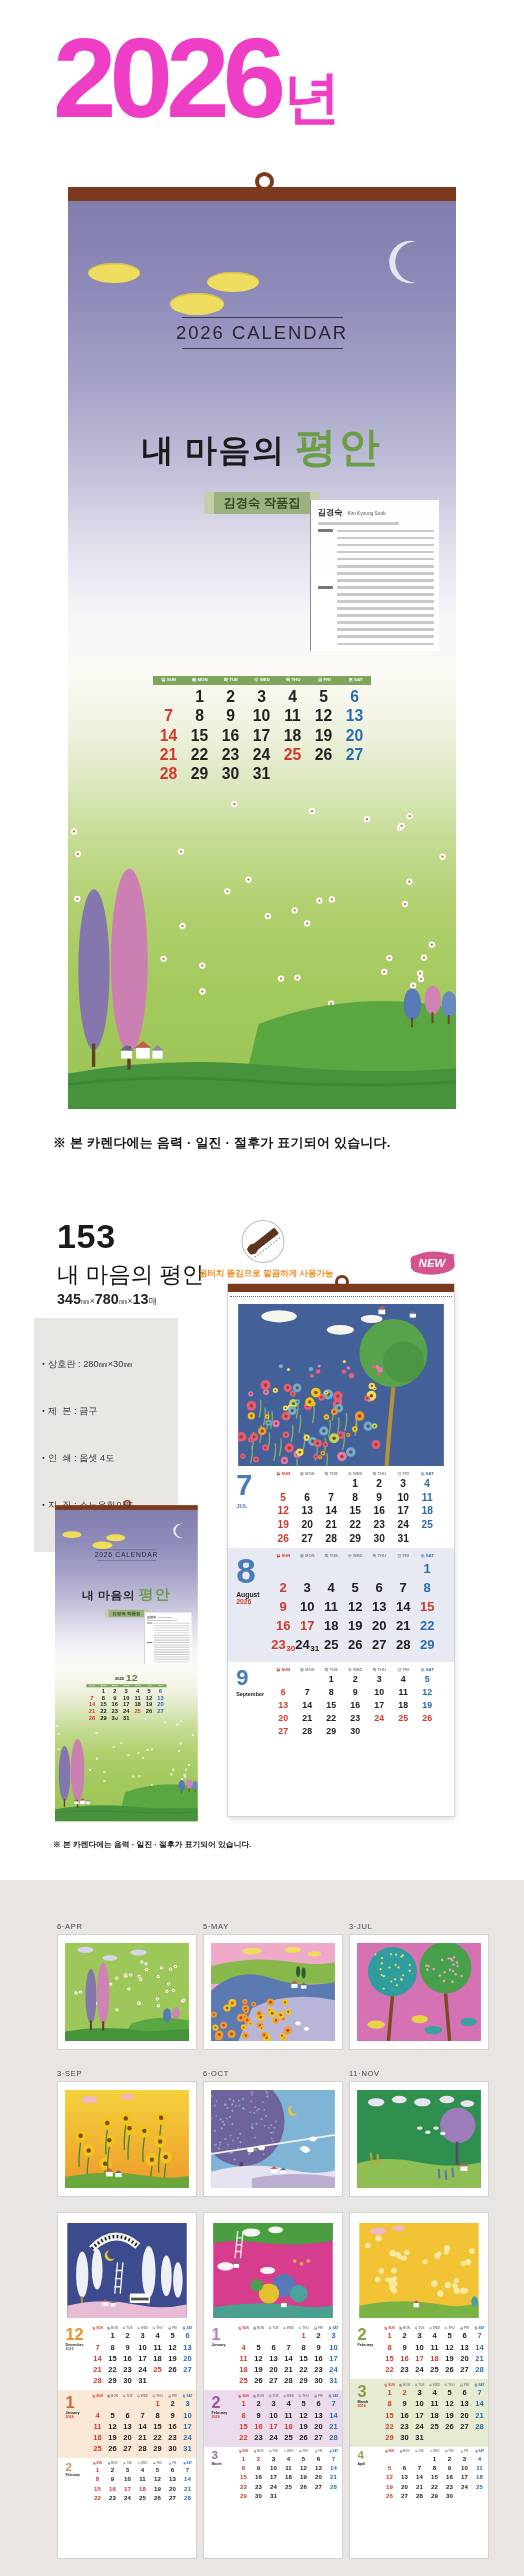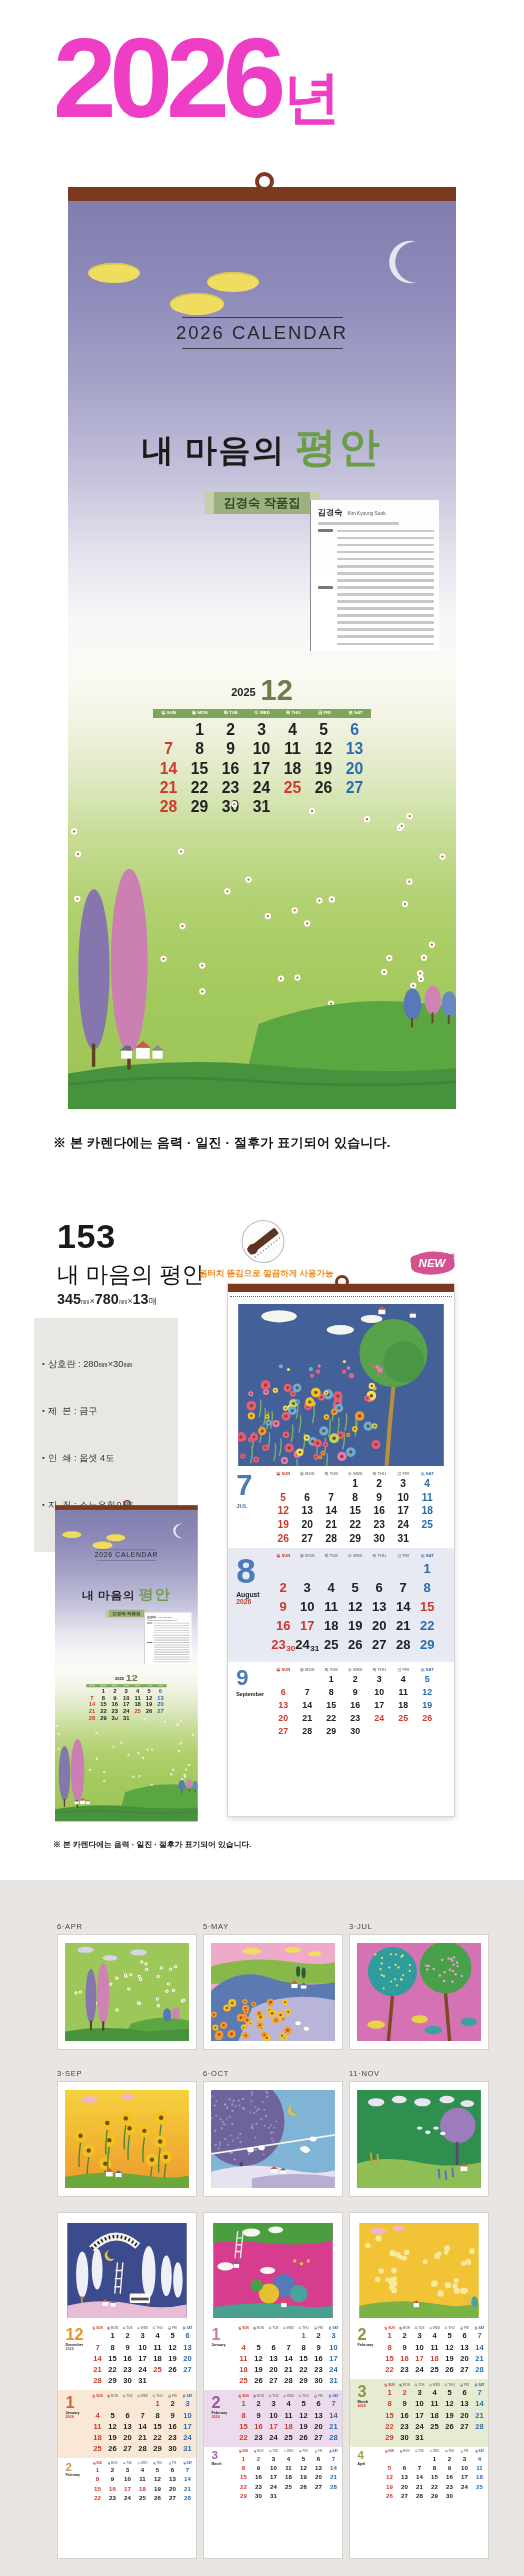--- a/index.html
+++ b/index.html
@@ -226,21 +226,20 @@
               <div class="pline" style="width:58%"></div>
             </div>
             <div class="prow">
               <span style="width:19px"></span>
               <div class="pline" style="width:62%"></div>
             </div>
           </div>
       </div>
 
       <div class="cal-cover">
-          <div class="cal-head"><span class="cal-year">2025</span><span class="cal-mnum">12</span></div>
           <div class="wkbar">
             <span class="wkcell">일 SUN</span>
             <span class="wkcell">월 MON</span>
             <span class="wkcell">화 TUE</span>
             <span class="wkcell">수 WED</span>
             <span class="wkcell">목 THU</span>
             <span class="wkcell">금 FRI</span>
             <span class="wkcell">토 SAT</span>
           </div>
           <div class="cover-grid">

